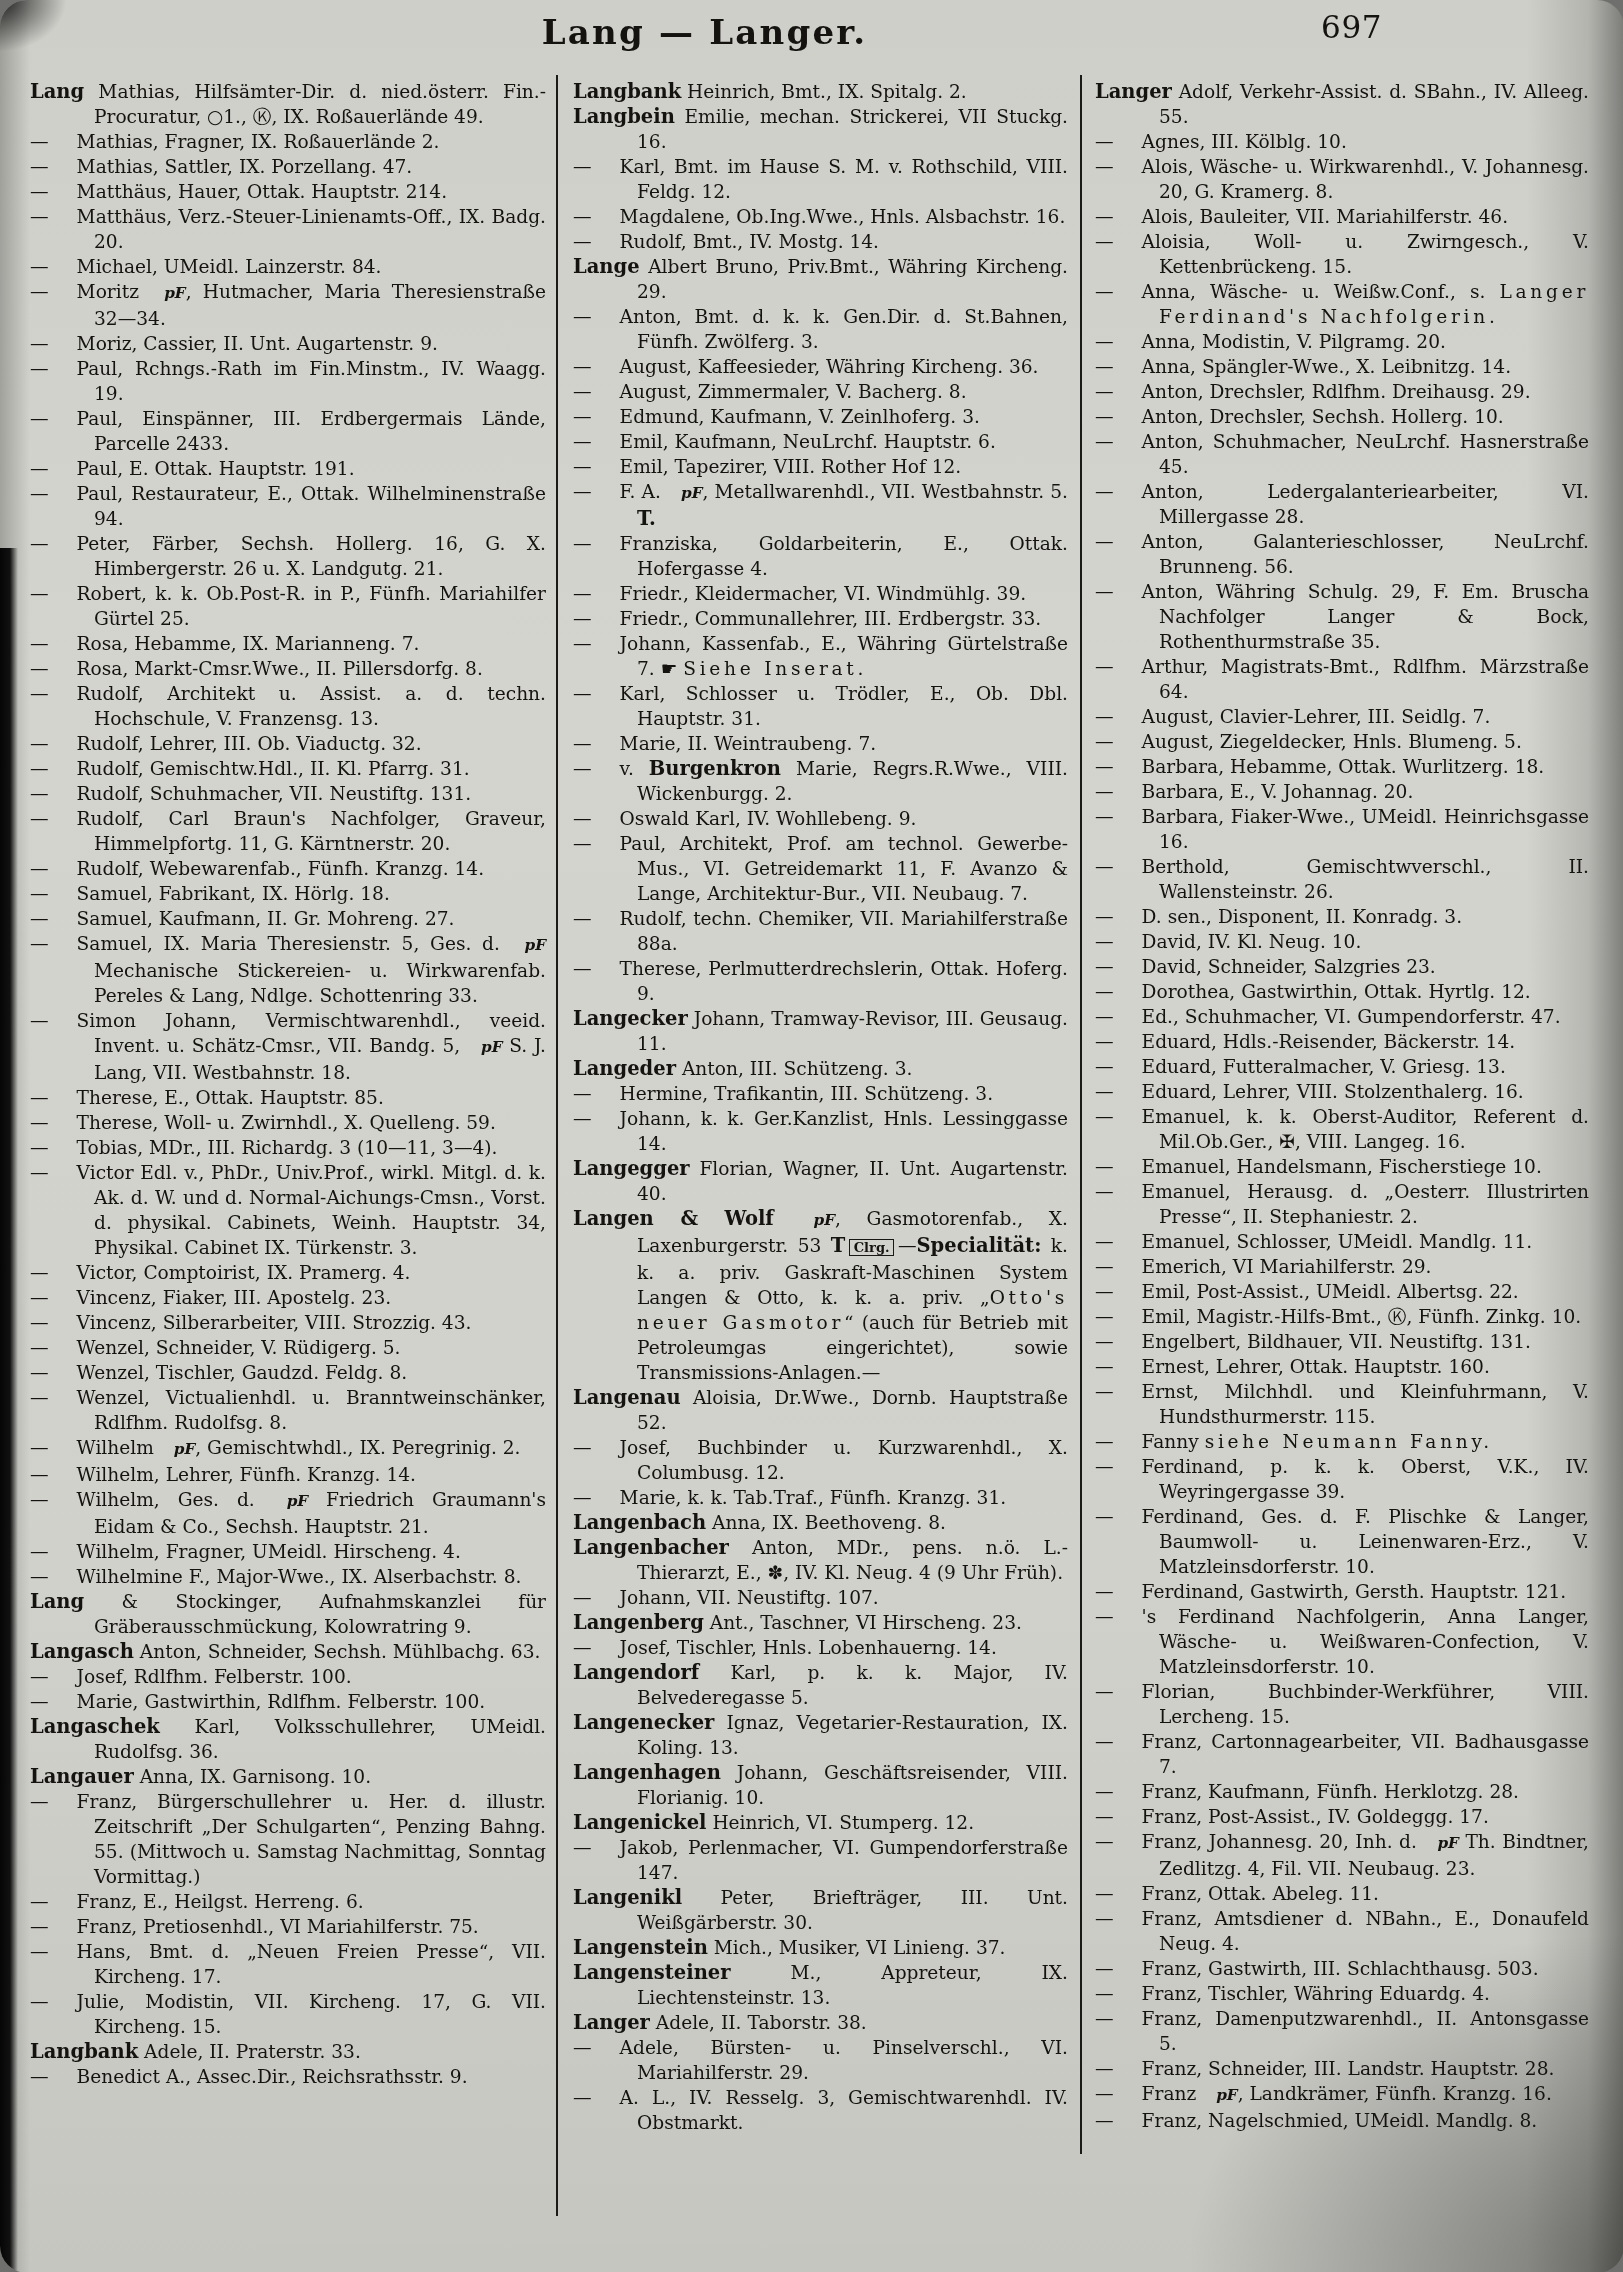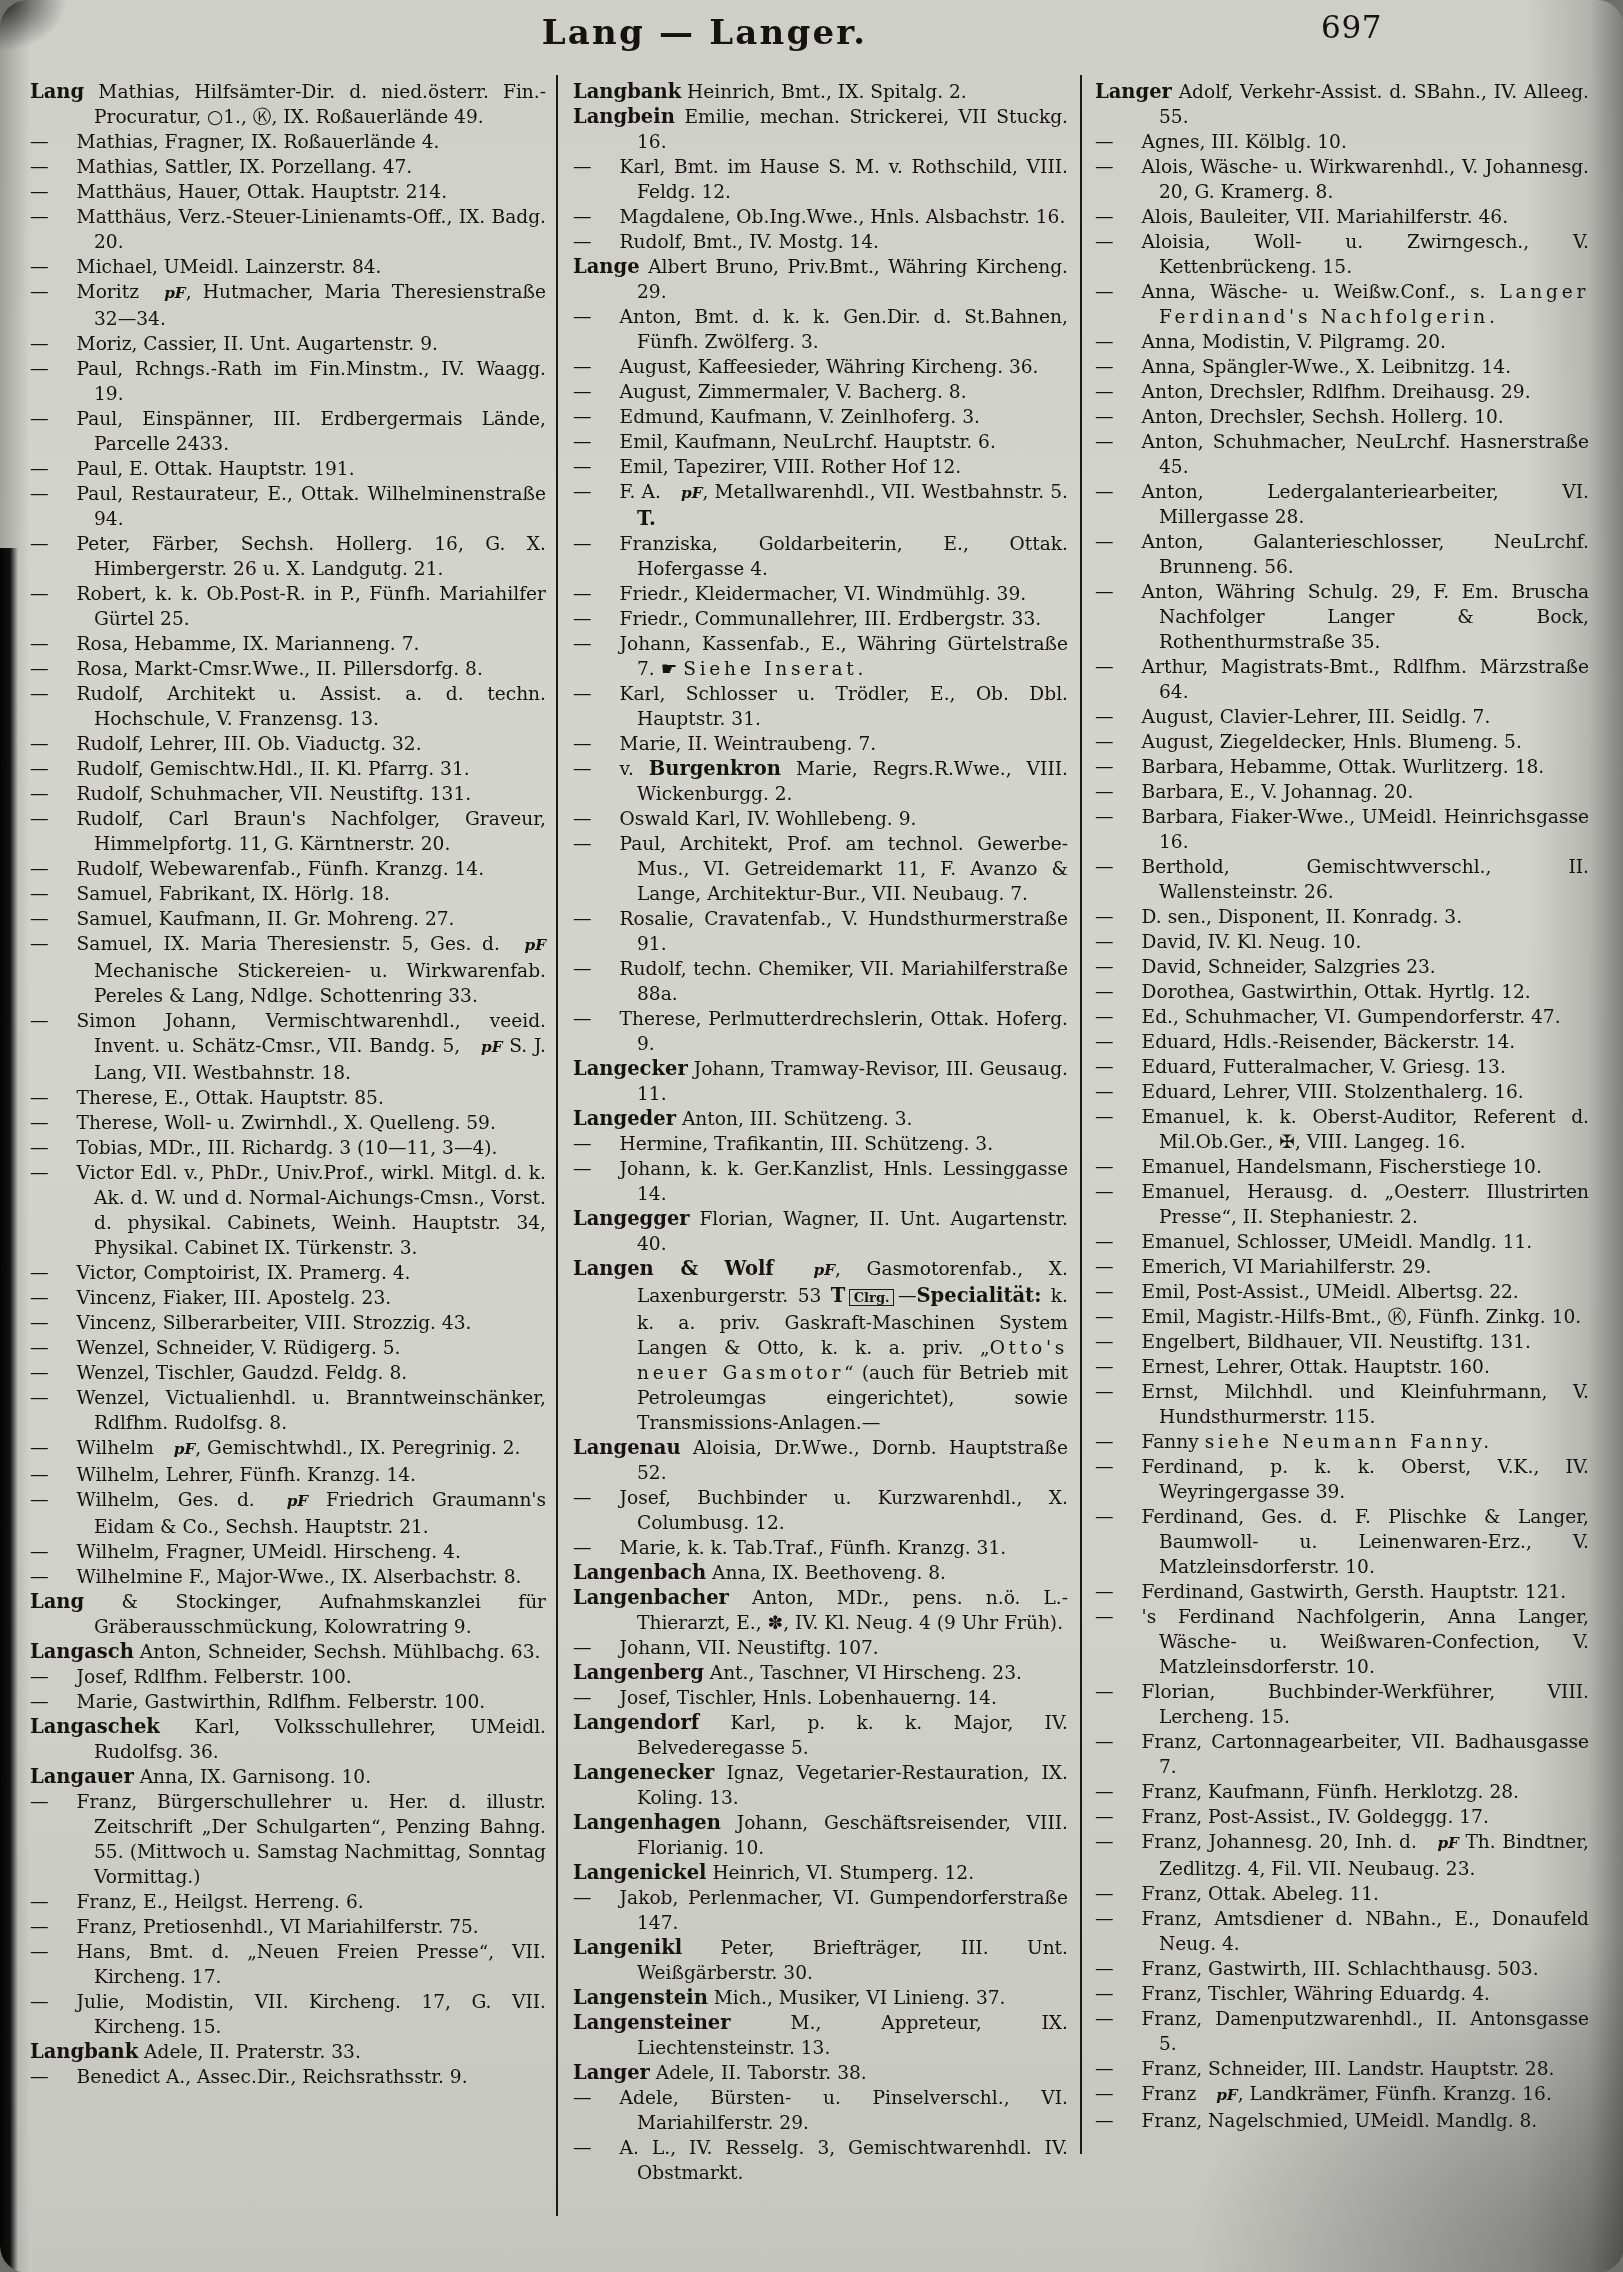--- a/index.html
+++ b/index.html
@@ -45,21 +45,21 @@
 <body>
 
 <div class="page">
   <div class="corner-smudge"></div>
   <div class="page-title">Lang — Langer.</div>
   <div class="page-number">697</div>
   <div class="col-divider divider-1"></div>
   <div class="col-divider divider-2"></div>
   <div class="col" id="col-0">
       <p class="entry"><span class="seg-b">Lang</span><span class="seg-n"> Mathias, Hilfsämter-Dir. d. nied.österr. Fin.-Procuratur, ○1., Ⓚ, IX. Roßauerlände 49.</span></p>
-      <p class="entry"><span class="seg-d">—</span><span class="seg-n">Mathias, Fragner, IX. Roßauerlände 4.</span></p>
+      <p class="entry"><span class="seg-d">—</span><span class="seg-n">Mathias, Fragner, IX. Roßauerlände 2.</span></p>
       <p class="entry"><span class="seg-d">—</span><span class="seg-n">Mathias, Sattler, IX. Porzellang. 47.</span></p>
       <p class="entry"><span class="seg-d">—</span><span class="seg-n">Matthäus, Hauer, Ottak. Hauptstr. 214.</span></p>
       <p class="entry"><span class="seg-d">—</span><span class="seg-n">Matthäus, Verz.-Steuer-Linienamts-Off., IX. Badg. 20.</span></p>
       <p class="entry"><span class="seg-d">—</span><span class="seg-n">Michael, UMeidl. Lainzerstr. 84.</span></p>
       <p class="entry"><span class="seg-d">—</span><span class="seg-n">Moritz </span><span class="seg-pf">pF</span><span class="seg-n">, Hutmacher, Maria Theresienstraße 32—34.</span></p>
       <p class="entry"><span class="seg-d">—</span><span class="seg-n">Moriz, Cassier, II. Unt. Augartenstr. 9.</span></p>
       <p class="entry"><span class="seg-d">—</span><span class="seg-n">Paul, Rchngs.-Rath im Fin.Minstm., IV. Waagg. 19.</span></p>
       <p class="entry"><span class="seg-d">—</span><span class="seg-n">Paul, Einspänner, III. Erdbergermais Lände, Parcelle 2433.</span></p>
       <p class="entry"><span class="seg-d">—</span><span class="seg-n">Paul, E. Ottak. Hauptstr. 191.</span></p>
       <p class="entry"><span class="seg-d">—</span><span class="seg-n">Paul, Restaurateur, E., Ottak. Wilhelminenstraße 94.</span></p>
@@ -122,21 +122,20 @@
       <p class="entry"><span class="seg-d">—</span><span class="seg-n">F. A. </span><span class="seg-pf">pF</span><span class="seg-n">, Metallwarenhdl., VII. Westbahnstr. 5. </span><span class="seg-b">T.</span></p>
       <p class="entry"><span class="seg-d">—</span><span class="seg-n">Franziska, Goldarbeiterin, E., Ottak. Hofergasse 4.</span></p>
       <p class="entry"><span class="seg-d">—</span><span class="seg-n">Friedr., Kleidermacher, VI. Windmühlg. 39.</span></p>
       <p class="entry"><span class="seg-d">—</span><span class="seg-n">Friedr., Communallehrer, III. Erdbergstr. 33.</span></p>
       <p class="entry"><span class="seg-d">—</span><span class="seg-n">Johann, Kassenfab., E., Währing Gürtelstraße 7. ☛ </span><span class="seg-sp">Siehe Inserat.</span></p>
       <p class="entry"><span class="seg-d">—</span><span class="seg-n">Karl, Schlosser u. Trödler, E., Ob. Dbl. Hauptstr. 31.</span></p>
       <p class="entry"><span class="seg-d">—</span><span class="seg-n">Marie, II. Weintraubeng. 7.</span></p>
       <p class="entry"><span class="seg-d">—</span><span class="seg-n">v. </span><span class="seg-b">Burgenkron</span><span class="seg-n"> Marie, Regrs.R.Wwe., VIII. Wickenburgg. 2.</span></p>
       <p class="entry"><span class="seg-d">—</span><span class="seg-n">Oswald Karl, IV. Wohllebeng. 9.</span></p>
       <p class="entry"><span class="seg-d">—</span><span class="seg-n">Paul, Architekt, Prof. am technol. Gewerbe-Mus., VI. Getreidemarkt 11, F. Avanzo &amp; Lange, Architektur-Bur., VII. Neubaug. 7.</span></p>
-      <p class="entry"><span class="seg-d">—</span><span class="seg-n">Rosalie, Cravatenfab., V. Hundsthurmerstraße 91.</span></p>
       <p class="entry"><span class="seg-d">—</span><span class="seg-n">Rudolf, techn. Chemiker, VII. Mariahilferstraße 88a.</span></p>
       <p class="entry"><span class="seg-d">—</span><span class="seg-n">Therese, Perlmutterdrechslerin, Ottak. Hoferg. 9.</span></p>
       <p class="entry"><span class="seg-b">Langecker</span><span class="seg-n"> Johann, Tramway-Revisor, III. Geusaug. 11.</span></p>
       <p class="entry"><span class="seg-b">Langeder</span><span class="seg-n"> Anton, III. Schützeng. 3.</span></p>
       <p class="entry"><span class="seg-d">—</span><span class="seg-n">Hermine, Trafikantin, III. Schützeng. 3.</span></p>
       <p class="entry"><span class="seg-d">—</span><span class="seg-n">Johann, k. k. Ger.Kanzlist, Hnls. Lessinggasse 14.</span></p>
       <p class="entry"><span class="seg-b">Langegger</span><span class="seg-n"> Florian, Wagner, II. Unt. Augartenstr. 40.</span></p>
       <p class="entry"><span class="seg-b">Langen &amp; Wolf</span><span class="seg-n"> </span><span class="seg-pf">pF</span><span class="seg-n">, Gasmotorenfab., X. Laxenburgerstr. 53 </span><span class="seg-b">T</span><span class="seg-box">Clrg.</span><span class="seg-n">—</span><span class="seg-b">Specialität:</span><span class="seg-n"> k. k. a. priv. Gaskraft-Maschinen System Langen &amp; Otto, k. k. a. priv. „</span><span class="seg-sp">Otto's neuer Gasmotor</span><span class="seg-n">“ (auch für Betrieb mit Petroleumgas eingerichtet), sowie Transmissions-Anlagen.—</span></p>
       <p class="entry"><span class="seg-b">Langenau</span><span class="seg-n"> Aloisia, Dr.Wwe., Dornb. Hauptstraße 52.</span></p>
       <p class="entry"><span class="seg-d">—</span><span class="seg-n">Josef, Buchbinder u. Kurzwarenhdl., X. Columbusg. 12.</span></p>

